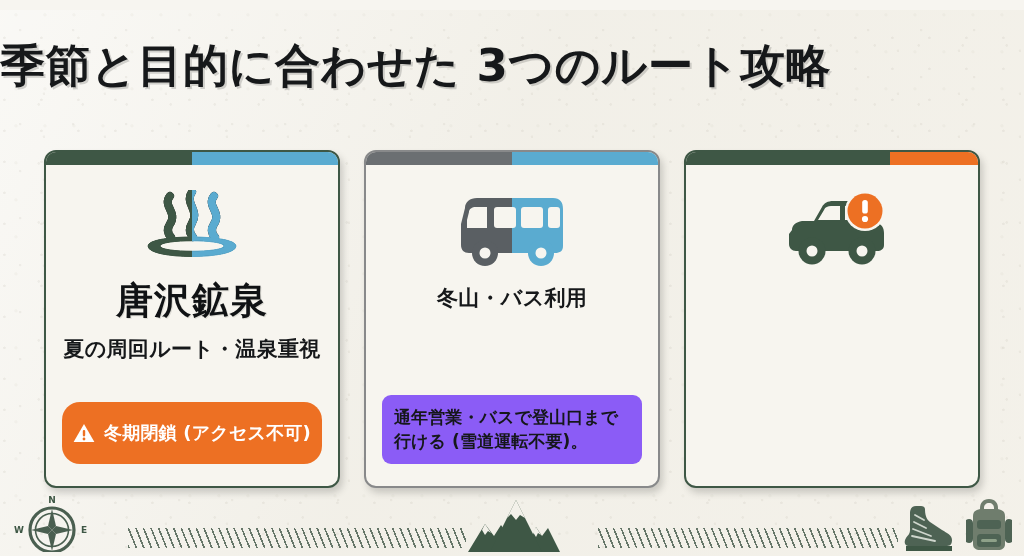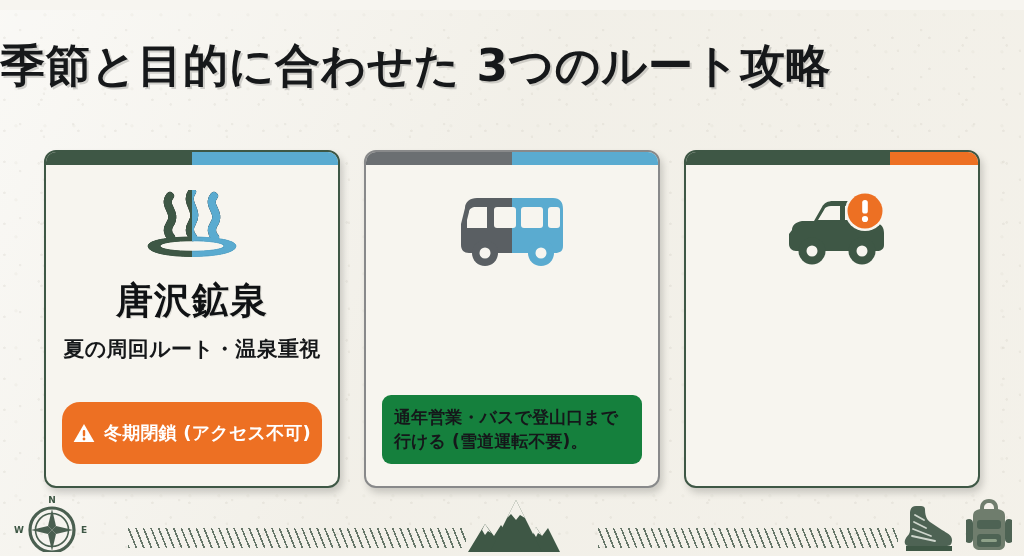--- a/index.html
+++ b/index.html
@@ -121,21 +121,21 @@
     font-size: 18px;
     font-weight: 800;
     letter-spacing: .2px;
   }
 
   .card-note {
     position: absolute;
     left: 16px;
     right: 16px;
     bottom: 22px;
-    background: #15803d;
+    background: #8b5cf6;
     border-radius: 9px;
     min-height: 62px;
     padding: 10px 12px;
     box-sizing: border-box;
     display: flex;
     align-items: center;
     color: #15171a;
     font-size: 17px;
     font-weight: 700;
     line-height: 1.45;
@@ -271,20 +271,21 @@
         <rect x="64" y="17" width="22" height="21" rx="3" fill="#f7f5ef"></rect>
         <rect x="91" y="17" width="12" height="21" rx="3" fill="#f7f5ef"></rect>
 
         <circle cx="28" cy="63" r="13" fill="#5a5f63"></circle>
         <circle cx="28" cy="63" r="5.5" fill="#f7f5ef"></circle>
         <circle cx="84" cy="63" r="13" fill="#5aabd0"></circle>
         <circle cx="84" cy="63" r="5.5" fill="#f7f5ef"></circle>
       </svg>
     </div>
 
+    <div class="card-sub">冬山・バス利用</div>
 
     <div class="card-note">
       <span>通年営業・バスで登山口まで行ける (雪道運転不要)。</span>
     </div>
   </div>
 
   <div class="card green-border">
     <div class="card-topbar">
       <span style="width:70%;background:#3e5745"></span>
       <span style="width:30%;background:#ed7023"></span>

